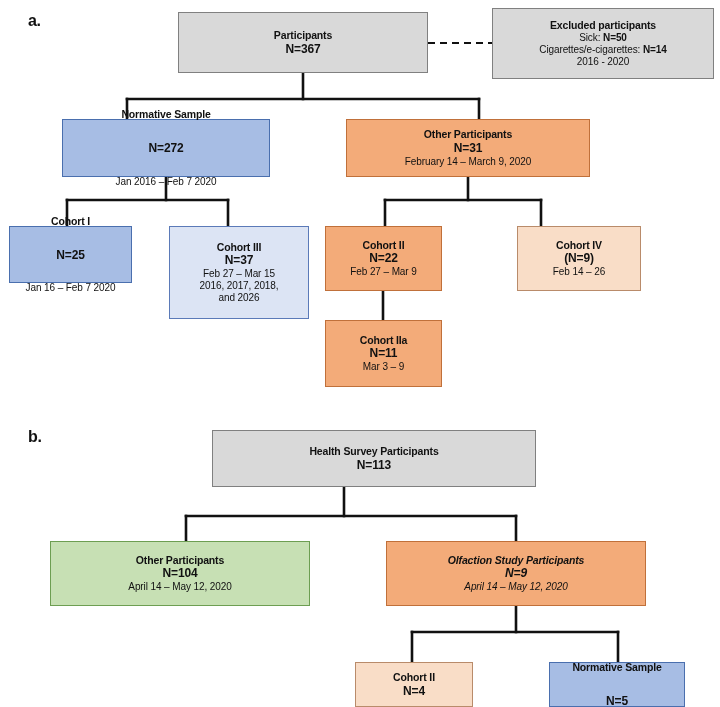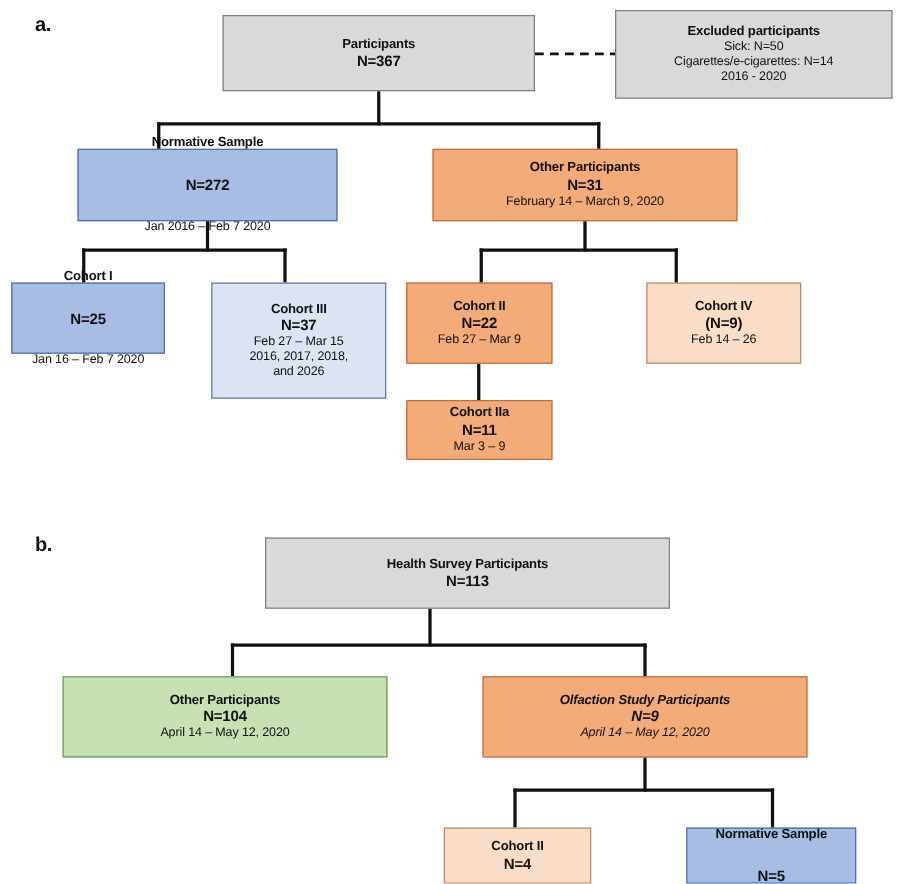--- a/index.html
+++ b/index.html
@@ -51,21 +51,21 @@
   .node .num {
     font-weight: bold;
     font-size: 12px;
     letter-spacing: -0.15px;
   }
   .node .sub {
     font-weight: normal;
     font-size: 10px;
     letter-spacing: -0.1px;
   }
-  .node .sub b { font-weight: normal; }
+  .node .sub b { font-weight: bold; }
 
   .fill-grey   { background: #d9d9d9; border-color: #808080; }
   .fill-blue   { background: #a7bde4; border-color: #4a6fae; gap: 20px; }
   .fill-blue-l { background: #dce4f4; border-color: #5b7ab8; }
   .fill-orange { background: #f3ab79; border-color: #c0703a; }
   .fill-orange-l { background: #f9ddc7; border-color: #b98b6a; }
   .fill-green  { background: #c7e0b4; border-color: #6d9e52; }
 </style>
 </head>
 <body>
@@ -152,21 +152,21 @@
     <div class="num">N=22</div>
     <div class="sub">Feb 27 – Mar 9</div>
   </div>
 
   <div class="node fill-orange-l" style="left:473px; top:226px; width:124px; height:65px;margin-left:44px;">
     <div class="ttl">Cohort IV</div>
     <div class="num">(N=9)</div>
     <div class="sub">Feb 14 – 26</div>
   </div>
 
-  <div class="node fill-orange" style="left:325px; top:320px; width:117px; height:48px;">
+  <div class="node fill-orange" style="left:325px; top:320px; width:117px; height:67px;">
     <div class="ttl">Cohort IIa</div>
     <div class="num">N=11</div>
     <div class="sub">Mar 3 – 9</div>
   </div>
 
   <div class="node fill-grey" style="left:212px; top:430px; width:324px; height:57px;">
     <div class="ttl">Health Survey Participants</div>
     <div class="num">N=113</div>
   </div>
 

